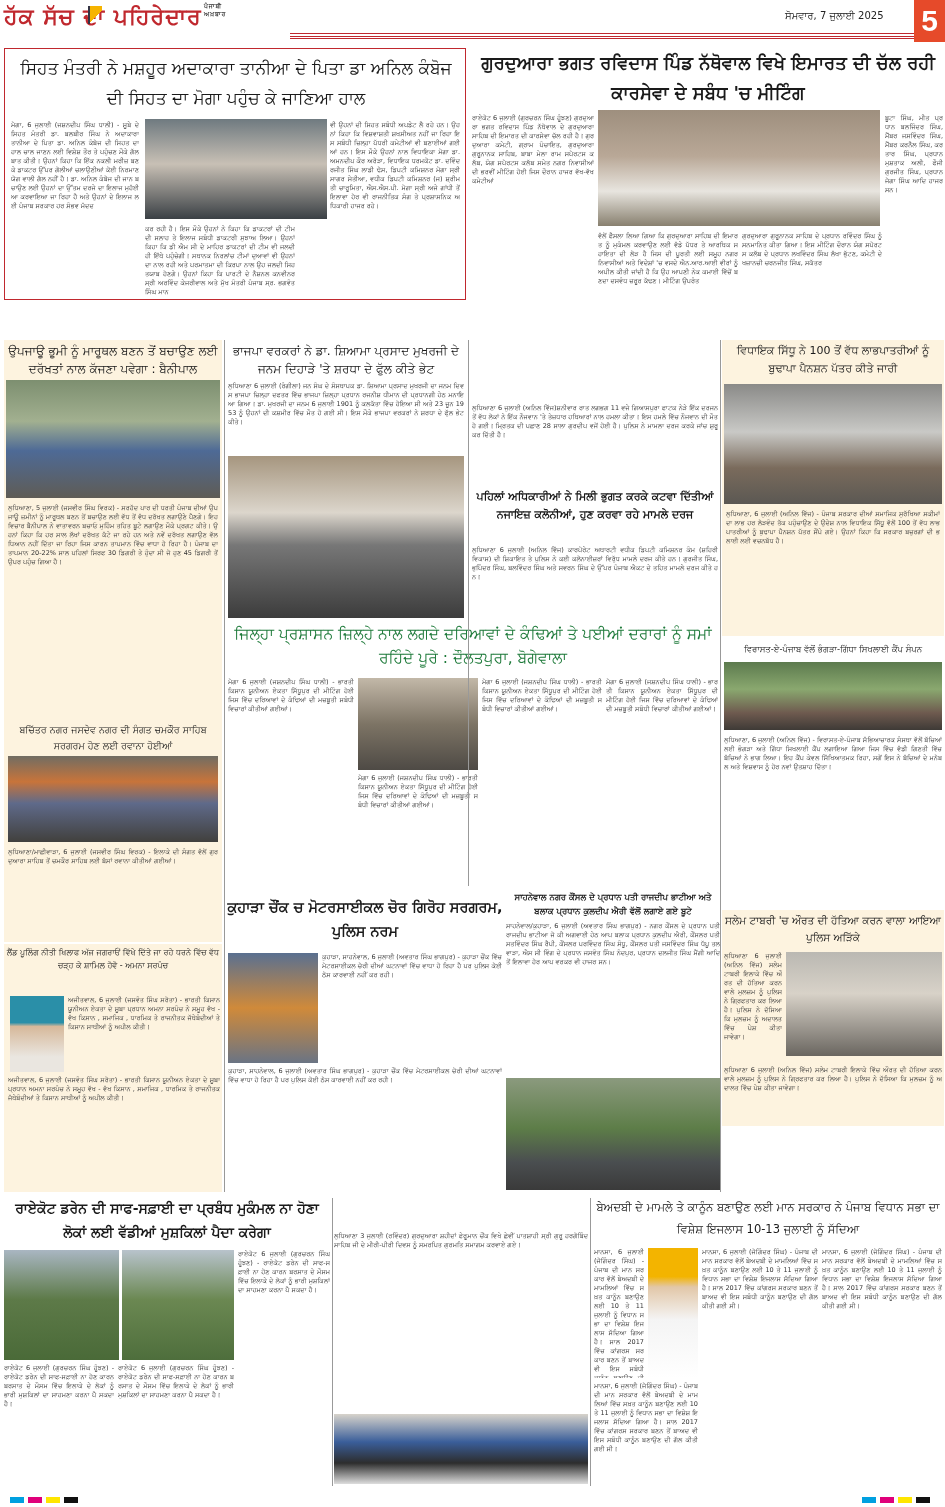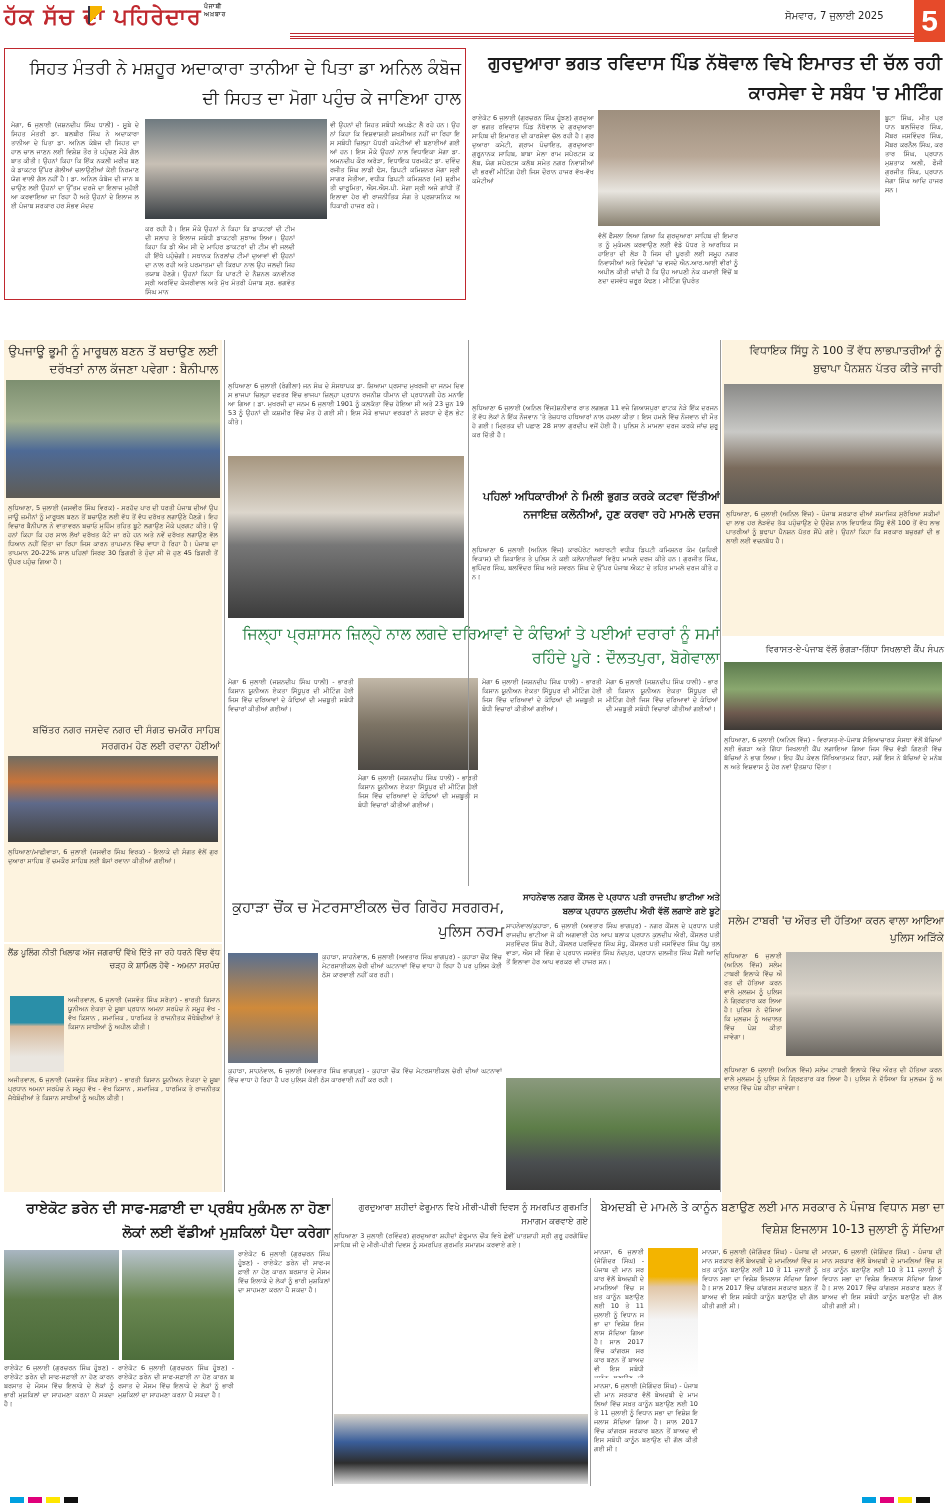--- a/index.html
+++ b/index.html
@@ -6,21 +6,21 @@
 body{width:945px;height:1507px;background:#fff;font-family:"DejaVu Sans",sans-serif;color:#222;position:relative;overflow:hidden}
 .abs{position:absolute}
 .masthead{left:0;top:0;width:945px;height:40px}
 .logo{left:4px;top:4px;font-size:22px;font-weight:bold;color:#c0282e;letter-spacing:1px}
 .logo .tiny{position:absolute;left:200px;top:-2px;font-size:6px;color:#333}
 .rule{left:290px;top:33px;width:630px;height:6px;border-top:1px solid #c0282e;border-bottom:1px solid #c0282e}
 .rule:after{content:"";position:absolute;left:0;right:0;top:2px;border-top:1px solid #c0282e}
 .date{left:785px;top:10px;font-size:10px;color:#222}
 .pagenum{left:914px;top:0;width:31px;height:42px;background:#e64a2a;color:#fff;font-weight:bold;font-size:30px;text-align:center;line-height:42px;font-family:"Liberation Sans",sans-serif}
 .box{border:1.5px solid #c0282e}
-.h-big{font-weight:bold;text-align:right;line-height:1.25;color:#1a1a1a}
+.h-big{font-weight:bold;text-align:center;line-height:1.25;color:#1a1a1a}
 .txt{font-size:6.5px;line-height:9px;color:#333;text-align:justify;overflow:hidden;word-break:break-all}
 .photo{background:#8a8f8c;overflow:hidden}
 .cream{background:#fdf3df}
 .col-rule{width:1px;background:#999}
 .swatch{position:absolute;bottom:4px;width:14px;height:6px}
 </style>
 </head>
 <body>
 
 <div class="abs masthead">
@@ -40,30 +40,32 @@
   <div class="abs photo" style="left:140px;top:70px;width:182px;height:100px;background:linear-gradient(180deg,#6f7a80 0%,#c8c0b5 45%,#3a4045 100%)"></div>
   <div class="abs txt" style="left:140px;top:176px;width:150px;height:72px">ਕਰ ਰਹੀ ਹੈ। ਇਸ ਮੌਕੇ ਉਹਨਾਂ ਨੇ ਕਿਹਾ ਕਿ ਡਾਕਟਰਾਂ ਦੀ ਟੀਮ ਦੀ ਸਲਾਹ ਤੇ ਇਲਾਜ ਸਬੰਧੀ ਡਾਕਟਰੀ ਸੁਝਾਅ ਲਿਆ। ਉਹਨਾਂ ਕਿਹਾ ਕਿ ਡੀ ਐਮ ਸੀ ਦੇ ਮਾਹਿਰ ਡਾਕਟਰਾਂ ਦੀ ਟੀਮ ਵੀ ਜਲਦੀ ਹੀ ਇੱਥੇ ਪਹੁੰਚੇਗੀ। ਸਥਾਨਕ ਨਿਰਲਾਂਚ ਟੀਮਾਂ ਦੁਆਵਾਂ ਵੀ ਉਹਨਾਂ ਦਾ ਨਾਲ ਰਹੀ ਅਤੇ ਪਰਮਾਤਮਾ ਦੀ ਕਿਰਪਾ ਨਾਲ ਉਹ ਜਲਦੀ ਸਿਹਤਯਾਬ ਹੋਣਗੇ। ਉਹਨਾਂ ਕਿਹਾ ਕਿ ਪਾਰਟੀ ਦੇ ਨੈਸ਼ਨਲ ਕਨਵੀਨਰ ਸ੍ਰੀ ਅਰਵਿੰਦ ਕੇਜਰੀਵਾਲ ਅਤੇ ਮੁੱਖ ਮੰਤਰੀ ਪੰਜਾਬ ਸ੍ਰ. ਭਗਵੰਤ ਸਿੰਘ ਮਾਨ</div>
   <div class="abs txt" style="left:325px;top:72px;width:130px;height:176px">ਵੀ ਉਹਨਾਂ ਦੀ ਸਿਹਤ ਸਬੰਧੀ ਅਪਡੇਟ ਲੈ ਰਹੇ ਹਨ। ਉਹਨਾਂ ਕਿਹਾ ਕਿ ਵਿਸ਼ਵਾਸ਼ਤੀ ਸ਼ਖਸੀਅਤ ਨਹੀਂ ਜਾ ਰਿਹਾ ਇਸ ਸਬੰਧੀ ਜ਼ਿਲ੍ਹਾ ਪੱਧਰੀ ਕਮੇਟੀਆਂ ਵੀ ਬਣਾਈਆਂ ਗਈਆਂ ਹਨ। ਇਸ ਮੌਕੇ ਉਹਨਾਂ ਨਾਲ ਵਿਧਾਇਕਾ ਮੋਗਾ ਡਾ. ਅਮਨਦੀਪ ਕੌਰ ਅਰੋੜਾ, ਵਿਧਾਇਕ ਧਰਮਕੋਟ ਡਾ. ਦਵਿੰਦਰਜੀਤ ਸਿੰਘ ਲਾਡੀ ਢੋਸ, ਡਿਪਟੀ ਕਮਿਸ਼ਨਰ ਮੋਗਾ ਸ੍ਰੀ ਸਾਗਰ ਸੇਤੀਆ, ਵਧੀਕ ਡਿਪਟੀ ਕਮਿਸ਼ਨਰ (ਜ) ਸ਼੍ਰੀਮਤੀ ਚਾਰੂਮਿਤਾ, ਐਸ.ਐਸ.ਪੀ. ਮੋਗਾ ਸ੍ਰੀ ਅਜੇ ਗਾਂਧੀ ਤੋਂ ਇਲਾਵਾ ਹੋਰ ਵੀ ਰਾਜਨੀਤਿਕ ਸੰਗ ਤੇ ਪ੍ਰਸ਼ਾਸਨਿਕ ਅਧਿਕਾਰੀ ਹਾਜਰ ਰਹੇ।</div>
 </div>
 
 <div class="abs" style="left:470px;top:44px;width:475px;height:258px">
   <div class="h-big abs" style="left:4px;top:4px;width:468px;font-size:18px;line-height:30px">ਗੁਰਦੁਆਰਾ ਭਗਤ ਰਵਿਦਾਸ ਪਿੰਡ ਨੱਥੋਵਾਲ ਵਿਖੇ ਇਮਾਰਤ ਦੀ ਚੱਲ ਰਹੀ ਕਾਰਸੇਵਾ ਦੇ ਸਬੰਧ 'ਚ ਮੀਟਿੰਗ</div>
   <div class="abs txt" style="left:2px;top:70px;width:122px;height:180px">ਰਾਏਕੋਟ 6 ਜੁਲਾਈ (ਗੁਰਚਰਨ ਸਿੰਘ ਹੂੰਝਣ) ਗੁਰਦੁਆਰਾ ਭਗਤ ਰਵਿਦਾਸ ਪਿੰਡ ਨੱਥੋਵਾਲ ਦੇ ਗੁਰਦੁਆਰਾ ਸਾਹਿਬ ਦੀ ਇਮਾਰਤ ਦੀ ਕਾਰਸੇਵਾ ਚੱਲ ਰਹੀ ਹੈ। ਗੁਰਦੁਆਰਾ ਕਮੇਟੀ, ਗ੍ਰਾਮ ਪੰਚਾਇਤ, ਗੁਰਦੁਆਰਾ ਗੁਰੂਨਾਨਕ ਸਾਹਿਬ, ਬਾਬਾ ਮੇਲਾ ਰਾਮ ਸਪੋਰਟਸ ਕਲੱਬ, ਯੰਗ ਸਪੋਰਟਸ ਕਲੱਬ ਸਮੇਤ ਨਗਰ ਨਿਵਾਸੀਆਂ ਦੀ ਭਰਵੀਂ ਮੀਟਿੰਗ ਹੋਈ ਜਿਸ ਦੌਰਾਨ ਹਾਜਰ ਵੱਖ-ਵੱਖ ਕਮੇਟੀਆਂ</div>
   <div class="abs photo" style="left:128px;top:66px;width:282px;height:116px;background:linear-gradient(180deg,#9e8f7e 0%,#b9a897 40%,#e8e5df 70%,#88806f 100%)"></div>
   <div class="abs txt" style="left:128px;top:188px;width:140px;height:64px">ਵੱਲੋਂ ਫੈਸਲਾ ਲਿਆ ਗਿਆ ਕਿ ਗੁਰਦੁਆਰਾ ਸਾਹਿਬ ਦੀ ਇਮਾਰਤ ਨੂੰ ਮੁਕੰਮਲ ਕਰਵਾਉਣ ਲਈ ਵੱਡੇ ਪੱਧਰ ਤੇ ਆਰਥਿਕ ਸਹਾਇਤਾ ਦੀ ਲੋੜ ਹੈ ਜਿਸ ਦੀ ਪੂਰਤੀ ਲਈ ਸਮੂਹ ਨਗਰ ਨਿਵਾਸੀਆਂ ਅਤੇ ਵਿਦੇਸ਼ਾਂ 'ਚ ਵਸਦੇ ਐਨ.ਆਰ.ਆਈ ਵੀਰਾਂ ਨੂੰ ਅਪੀਲ ਕੀਤੀ ਜਾਂਦੀ ਹੈ ਕਿ ਉਹ ਆਪਣੀ ਨੇਕ ਕਮਾਈ ਵਿੱਚੋਂ ਬਣਦਾ ਦਸਵੰਧ ਜ਼ਰੂਰ ਕੱਢਣ। ਮੀਟਿੰਗ ਉਪਰੰਤ</div>
+  <div class="abs txt" style="left:272px;top:188px;width:140px;height:64px">ਗੁਰਦੁਆਰਾ ਗੁਰੂਨਾਨਕ ਸਾਹਿਬ ਦੇ ਪ੍ਰਧਾਨ ਰਵਿੰਦਰ ਸਿੰਘ ਨੂੰ ਸਨਮਾਨਿਤ ਕੀਤਾ ਗਿਆ। ਇਸ ਮੀਟਿੰਗ ਦੌਰਾਨ ਯੰਗ ਸਪੋਰਟਸ ਕਲੱਬ ਦੇ ਪ੍ਰਧਾਨ ਲਖਵਿੰਦਰ ਸਿੰਘ ਲੱਖਾ ਭੁੱਟਣ, ਕਮੇਟੀ ਦੇ ਖਜ਼ਾਨਚੀ ਚਰਨਜੀਤ ਸਿੰਘ, ਸਕੱਤਰ</div>
   <div class="abs txt" style="left:415px;top:70px;width:58px;height:182px">ਬੂਟਾ ਸਿੰਘ, ਮੀਤ ਪ੍ਰਧਾਨ ਬਲਜਿੰਦਰ ਸਿੰਘ, ਮੈਂਬਰ ਜਸਵਿੰਦਰ ਸਿੰਘ, ਮੈਂਬਰ ਕਰਨੈਲ ਸਿੰਘ, ਕਰਤਾਰ ਸਿੰਘ, ਪ੍ਰਧਾਨ ਮੁਸ਼ਤਾਕ ਅਲੀ, ਫੌਜੀ ਗੁਰਜੀਤ ਸਿੰਘ, ਪ੍ਰਧਾਨ ਜੋਗਾ ਸਿੰਘ ਆਦਿ ਹਾਜਰ ਸਨ।</div>
 </div>
 
 <div class="abs cream" style="left:4px;top:340px;width:218px;height:481px">
   <div class="h-big abs" style="left:4px;top:2px;width:210px;font-size:12px;font-weight:normal;line-height:18px">ਉਪਜਾਊ ਭੂਮੀ ਨੂੰ ਮਾਰੂਥਲ ਬਣਨ ਤੋਂ ਬਚਾਉਣ ਲਈ ਦਰੱਖਤਾਂ ਨਾਲ ਕੱਜਣਾ ਪਵੇਗਾ : ਬੈਨੀਪਾਲ</div>
   <div class="abs photo" style="left:2px;top:40px;width:214px;height:118px;background:linear-gradient(180deg,#7d8f70 0%,#a2b090 35%,#4e6a96 60%,#5f5c55 100%)"></div>
   <div class="abs txt" style="left:4px;top:164px;width:210px;height:212px">ਲੁਧਿਆਣਾ, 5 ਜੁਲਾਈ (ਜਸਵੀਰ ਸਿੰਘ ਵਿਰਕ) - ਸਰਹੱਦ ਪਾਰ ਦੀ ਧਰਤੀ ਪੰਜਾਬ ਦੀਆਂ ਉਪਜਾਊ ਜ਼ਮੀਨਾਂ ਨੂੰ ਮਾਰੂਥਲ ਬਣਨ ਤੋਂ ਬਚਾਉਣ ਲਈ ਵੱਧ ਤੋਂ ਵੱਧ ਦਰੱਖਤ ਲਗਾਉਣੇ ਪੈਣਗੇ। ਇਹ ਵਿਚਾਰ ਬੈਨੀਪਾਲ ਨੇ ਵਾਤਾਵਰਨ ਬਚਾਓ ਮੁਹਿੰਮ ਤਹਿਤ ਬੂਟੇ ਲਗਾਉਣ ਮੌਕੇ ਪ੍ਰਗਟ ਕੀਤੇ। ਉਹਨਾਂ ਕਿਹਾ ਕਿ ਹਰ ਸਾਲ ਲੱਖਾਂ ਦਰੱਖਤ ਕੱਟੇ ਜਾ ਰਹੇ ਹਨ ਅਤੇ ਨਵੇਂ ਦਰੱਖਤ ਲਗਾਉਣ ਵੱਲ ਧਿਆਨ ਨਹੀਂ ਦਿੱਤਾ ਜਾ ਰਿਹਾ ਜਿਸ ਕਾਰਨ ਤਾਪਮਾਨ ਵਿੱਚ ਵਾਧਾ ਹੋ ਰਿਹਾ ਹੈ। ਪੰਜਾਬ ਦਾ ਤਾਪਮਾਨ 20-22% ਸਾਲ ਪਹਿਲਾਂ ਸਿਰਫ 30 ਡਿਗਰੀ ਤੇ ਹੁੰਦਾ ਸੀ ਜੋ ਹੁਣ 45 ਡਿਗਰੀ ਤੋਂ ਉਪਰ ਪਹੁੰਚ ਗਿਆ ਹੈ।</div>
 </div>
 
 <div class="abs" style="left:226px;top:340px;width:240px;height:280px">
+  <div class="h-big abs" style="left:0;top:2px;width:240px;font-size:12px;font-weight:normal;line-height:18px">ਭਾਜਪਾ ਵਰਕਰਾਂ ਨੇ ਡਾ. ਸ਼ਿਆਮਾ ਪ੍ਰਸਾਦ ਮੁਖਰਜੀ ਦੇ ਜਨਮ ਦਿਹਾੜੇ 'ਤੇ ਸ਼ਰਧਾ ਦੇ ਫੁੱਲ ਕੀਤੇ ਭੇਟ</div>
   <div class="abs txt" style="left:2px;top:42px;width:236px;height:70px">ਲੁਧਿਆਣਾ 6 ਜੁਲਾਈ (ਰੰਗੀਲਾ) ਜਨ ਸੰਘ ਦੇ ਸੰਸਥਾਪਕ ਡਾ. ਸ਼ਿਆਮਾ ਪ੍ਰਸਾਦ ਮੁਖਰਜੀ ਦਾ ਜਨਮ ਦਿਵਸ ਭਾਜਪਾ ਜ਼ਿਲ੍ਹਾ ਦਫਤਰ ਵਿੱਚ ਭਾਜਪਾ ਜ਼ਿਲ੍ਹਾ ਪ੍ਰਧਾਨ ਰਜਨੀਸ਼ ਧੀਮਾਨ ਦੀ ਪ੍ਰਧਾਨਗੀ ਹੇਠ ਮਨਾਇਆ ਗਿਆ। ਡਾ. ਮੁਖਰਜੀ ਦਾ ਜਨਮ 6 ਜੁਲਾਈ 1901 ਨੂੰ ਕਲਕੱਤਾ ਵਿੱਚ ਹੋਇਆ ਸੀ ਅਤੇ 23 ਜੂਨ 1953 ਨੂੰ ਉਹਨਾਂ ਦੀ ਕਸ਼ਮੀਰ ਵਿੱਚ ਮੌਤ ਹੋ ਗਈ ਸੀ। ਇਸ ਮੌਕੇ ਭਾਜਪਾ ਵਰਕਰਾਂ ਨੇ ਸ਼ਰਧਾ ਦੇ ਫੁੱਲ ਭੇਟ ਕੀਤੇ।</div>
   <div class="abs photo" style="left:2px;top:116px;width:236px;height:162px;background:linear-gradient(180deg,#a6967f 0%,#dcd6cc 35%,#777 55%,#3c3c3c 100%)"></div>
 </div>
 
 <div class="abs" style="left:470px;top:340px;width:250px;height:140px">
   <div class="abs txt" style="left:2px;top:64px;width:246px;height:72px">ਲੁਧਿਆਣਾ 6 ਜੁਲਾਈ (ਅਨਿਲ ਵਿੱਜ)ਸ਼ਨੀਵਾਰ ਰਾਤ ਲਗਭਗ 11 ਵਜੇ ਗਿਆਸਪੁਰਾ ਫਾਟਕ ਨੇੜੇ ਇੱਕ ਦਰਜਨ ਤੋਂ ਵੱਧ ਲੋਕਾਂ ਨੇ ਇੱਕ ਨੌਜਵਾਨ 'ਤੇ ਤੇਜ਼ਧਾਰ ਹਥਿਆਰਾਂ ਨਾਲ ਹਮਲਾ ਕੀਤਾ। ਇਸ ਹਮਲੇ ਵਿੱਚ ਨੌਜਵਾਨ ਦੀ ਮੌਤ ਹੋ ਗਈ। ਮ੍ਰਿਤਕ ਦੀ ਪਛਾਣ 28 ਸਾਲਾ ਗੁਰਦੀਪ ਵਜੋਂ ਹੋਈ ਹੈ। ਪੁਲਿਸ ਨੇ ਮਾਮਲਾ ਦਰਜ ਕਰਕੇ ਜਾਂਚ ਸ਼ੁਰੂ ਕਰ ਦਿੱਤੀ ਹੈ।</div>
 </div>
 
 <div class="abs" style="left:470px;top:484px;width:250px;height:140px">
   <div class="h-big abs" style="left:0;top:4px;width:250px;font-size:11px;line-height:18px">ਪਹਿਲਾਂ ਅਧਿਕਾਰੀਆਂ ਨੇ ਮਿਲੀ ਭੁਗਤ ਕਰਕੇ ਕਟਵਾ ਦਿੱਤੀਆਂ ਨਜਾਇਜ਼ ਕਲੋਨੀਆਂ, ਹੁਣ ਕਰਵਾ ਰਹੇ ਮਾਮਲੇ ਦਰਜ</div>
@@ -75,21 +77,21 @@
   <div class="abs photo" style="left:2px;top:44px;width:218px;height:120px;background:linear-gradient(180deg,#8a8a88 0%,#c9c9c6 40%,#7a6b5c 70%,#5b5853 100%)"></div>
   <div class="abs txt" style="left:4px;top:170px;width:214px;height:122px">ਲੁਧਿਆਣਾ, 6 ਜੁਲਾਈ (ਅਨਿਲ ਵਿੱਜ) - ਪੰਜਾਬ ਸਰਕਾਰ ਦੀਆਂ ਸਮਾਜਿਕ ਸੁਰੱਖਿਆ ਸਕੀਮਾਂ ਦਾ ਲਾਭ ਹਰ ਲੋੜਵੰਦ ਤੱਕ ਪਹੁੰਚਾਉਣ ਦੇ ਉਦੇਸ਼ ਨਾਲ ਵਿਧਾਇਕ ਸਿੱਧੂ ਵੱਲੋਂ 100 ਤੋਂ ਵੱਧ ਲਾਭਪਾਤਰੀਆਂ ਨੂੰ ਬੁਢਾਪਾ ਪੈਨਸ਼ਨ ਪੱਤਰ ਸੌਂਪੇ ਗਏ। ਉਹਨਾਂ ਕਿਹਾ ਕਿ ਸਰਕਾਰ ਬਜ਼ੁਰਗਾਂ ਦੀ ਭਲਾਈ ਲਈ ਵਚਨਬੱਧ ਹੈ।</div>
 </div>
 
 <div class="abs" style="left:722px;top:640px;width:222px;height:265px">
   <div class="h-big abs" style="left:0;top:2px;width:222px;font-size:8.5px;font-weight:normal;line-height:14px">ਵਿਰਾਸਤ-ਏ-ਪੰਜਾਬ ਵੱਲੋਂ ਭੰਗੜਾ-ਗਿੱਧਾ ਸਿਖਲਾਈ ਕੈਂਪ ਸੰਪਨ</div>
   <div class="abs photo" style="left:2px;top:22px;width:218px;height:68px;background:linear-gradient(180deg,#5c7a4e 0%,#8aa86f 40%,#6e5a4f 75%,#3e3a36 100%)"></div>
   <div class="abs txt" style="left:2px;top:96px;width:218px;height:168px">ਲੁਧਿਆਣਾ, 6 ਜੁਲਾਈ (ਅਨਿਲ ਵਿੱਜ) - ਵਿਰਾਸਤ-ਏ-ਪੰਜਾਬ ਸੱਭਿਆਚਾਰਕ ਸੰਸਥਾ ਵੱਲੋਂ ਬੱਚਿਆਂ ਲਈ ਭੰਗੜਾ ਅਤੇ ਗਿੱਧਾ ਸਿਖਲਾਈ ਕੈਂਪ ਲਗਾਇਆ ਗਿਆ ਜਿਸ ਵਿੱਚ ਵੱਡੀ ਗਿਣਤੀ ਵਿੱਚ ਬੱਚਿਆਂ ਨੇ ਭਾਗ ਲਿਆ। ਇਹ ਕੈਂਪ ਕੇਵਲ ਸਿੱਖਿਆਤਮਕ ਰਿਹਾ, ਸਗੋਂ ਇਸ ਨੇ ਬੱਚਿਆਂ ਦੇ ਮਨੋਬਲ ਅਤੇ ਵਿਸ਼ਵਾਸ ਨੂੰ ਹੋਰ ਨਵਾਂ ਉਤਸ਼ਾਹ ਦਿੱਤਾ।</div>
 </div>
 
-<div class="abs cream" style="left:722px;top:910px;width:222px;height:358px">
+<div class="abs cream" style="left:722px;top:910px;width:222px;height:216px">
   <div class="h-big abs" style="left:0;top:2px;width:222px;font-size:10.5px;font-weight:normal;line-height:17px">ਸਲੇਮ ਟਾਬਰੀ 'ਚ ਔਰਤ ਦੀ ਹੱਤਿਆ ਕਰਨ ਵਾਲਾ ਆਇਆ ਪੁਲਿਸ ਅੜਿੱਕੇ</div>
   <div class="abs txt" style="left:2px;top:42px;width:58px;height:110px">ਲੁਧਿਆਣਾ 6 ਜੁਲਾਈ (ਅਨਿਲ ਵਿੱਜ) ਸਲੇਮ ਟਾਬਰੀ ਇਲਾਕੇ ਵਿੱਚ ਔਰਤ ਦੀ ਹੱਤਿਆ ਕਰਨ ਵਾਲੇ ਮੁਲਜ਼ਮ ਨੂੰ ਪੁਲਿਸ ਨੇ ਗ੍ਰਿਫਤਾਰ ਕਰ ਲਿਆ ਹੈ। ਪੁਲਿਸ ਨੇ ਦੱਸਿਆ ਕਿ ਮੁਲਜ਼ਮ ਨੂੰ ਅਦਾਲਤ ਵਿੱਚ ਪੇਸ਼ ਕੀਤਾ ਜਾਵੇਗਾ।</div>
   <div class="abs photo" style="left:64px;top:42px;width:156px;height:104px;background:linear-gradient(180deg,#bab8b2 0%,#d8d2c8 40%,#6a6660 100%)"></div>
   <div class="abs txt" style="left:2px;top:156px;width:218px;height:122px">ਲੁਧਿਆਣਾ 6 ਜੁਲਾਈ (ਅਨਿਲ ਵਿੱਜ) ਸਲੇਮ ਟਾਬਰੀ ਇਲਾਕੇ ਵਿੱਚ ਔਰਤ ਦੀ ਹੱਤਿਆ ਕਰਨ ਵਾਲੇ ਮੁਲਜ਼ਮ ਨੂੰ ਪੁਲਿਸ ਨੇ ਗ੍ਰਿਫਤਾਰ ਕਰ ਲਿਆ ਹੈ। ਪੁਲਿਸ ਨੇ ਦੱਸਿਆ ਕਿ ਮੁਲਜ਼ਮ ਨੂੰ ਅਦਾਲਤ ਵਿੱਚ ਪੇਸ਼ ਕੀਤਾ ਜਾਵੇਗਾ।</div>
 </div>
 
 <div class="abs" style="left:226px;top:622px;width:494px;height:270px">
   <div class="h-big abs" style="left:0;top:0;width:494px;font-size:15.5px;line-height:24px;color:#1e7a3a;font-weight:normal">ਜਿਲ੍ਹਾ ਪ੍ਰਸ਼ਾਸਨ ਜ਼ਿਲ੍ਹੇ ਨਾਲ ਲਗਦੇ ਦਰਿਆਵਾਂ ਦੇ ਕੰਢਿਆਂ ਤੇ ਪਈਆਂ ਦਰਾਰਾਂ ਨੂੰ ਸਮਾਂ ਰਹਿੰਦੇ ਪੂਰੇ : ਦੌਲਤਪੁਰਾ, ਬੋਗੇਵਾਲਾ</div>
   <div class="abs txt" style="left:2px;top:56px;width:126px;height:210px">ਮੋਗਾ 6 ਜੁਲਾਈ (ਜਸ਼ਨਦੀਪ ਸਿੰਘ ਧਾਲੀ) - ਭਾਰਤੀ ਕਿਸਾਨ ਯੂਨੀਅਨ ਏਕਤਾ ਸਿੱਧੂਪੁਰ ਦੀ ਮੀਟਿੰਗ ਹੋਈ ਜਿਸ ਵਿੱਚ ਦਰਿਆਵਾਂ ਦੇ ਕੰਢਿਆਂ ਦੀ ਮਜ਼ਬੂਤੀ ਸਬੰਧੀ ਵਿਚਾਰਾਂ ਕੀਤੀਆਂ ਗਈਆਂ।</div>
   <div class="abs photo" style="left:132px;top:56px;width:120px;height:92px;background:linear-gradient(180deg,#c2b8a8 0%,#7d7465 50%,#4e4a45 100%)"></div>
@@ -105,21 +107,21 @@
 </div>
 
 <div class="abs cream" style="left:4px;top:944px;width:218px;height:248px">
   <div class="h-big abs" style="left:2px;top:2px;width:214px;font-size:8px;font-weight:normal;line-height:13px">ਲੈਂਡ ਪੂਲਿੰਗ ਨੀਤੀ ਖਿਲਾਫ ਅੱਜ ਜਗਰਾਓਂ ਵਿੱਖੇ ਦਿੱਤੇ ਜਾ ਰਹੇ ਧਰਨੇ ਵਿੱਚ ਵੱਧ ਚੜ੍ਹ ਕੇ ਸ਼ਾਮਿਲ ਹੋਵੋ - ਅਮਨਾ ਸਰਪੰਚ</div>
   <div class="abs photo" style="left:6px;top:52px;width:54px;height:76px;background:linear-gradient(180deg,#2a8fa8 0%,#2a8fa8 35%,#d6b89a 40%,#eae6e0 80%)"></div>
   <div class="abs txt" style="left:64px;top:52px;width:152px;height:76px">ਅਜੀਤਵਾਲ, 6 ਜੁਲਾਈ (ਜਸਵੰਤ ਸਿੰਘ ਸਰੋਤਾ) - ਭਾਰਤੀ ਕਿਸਾਨ ਯੂਨੀਅਨ ਏਕਤਾ ਦੇ ਸੂਬਾ ਪ੍ਰਧਾਨ ਅਮਨਾ ਸਰਪੰਚ ਨੇ ਸਮੂਹ ਵੱਖ - ਵੱਖ ਕਿਸਾਨ , ਸਮਾਜਿਕ , ਧਾਰਮਿਕ ਤੇ ਰਾਜਨੀਤਕ ਜੱਥੇਬੰਦੀਆਂ ਤੇ ਕਿਸਾਨ ਸਾਥੀਆਂ ਨੂੰ ਅਪੀਲ ਕੀਤੀ।</div>
   <div class="abs txt" style="left:4px;top:132px;width:212px;height:112px">ਅਜੀਤਵਾਲ, 6 ਜੁਲਾਈ (ਜਸਵੰਤ ਸਿੰਘ ਸਰੋਤਾ) - ਭਾਰਤੀ ਕਿਸਾਨ ਯੂਨੀਅਨ ਏਕਤਾ ਦੇ ਸੂਬਾ ਪ੍ਰਧਾਨ ਅਮਨਾ ਸਰਪੰਚ ਨੇ ਸਮੂਹ ਵੱਖ - ਵੱਖ ਕਿਸਾਨ , ਸਮਾਜਿਕ , ਧਾਰਮਿਕ ਤੇ ਰਾਜਨੀਤਕ ਜੱਥੇਬੰਦੀਆਂ ਤੇ ਕਿਸਾਨ ਸਾਥੀਆਂ ਨੂੰ ਅਪੀਲ ਕੀਤੀ।</div>
 </div>
 
 <div class="abs" style="left:226px;top:895px;width:278px;height:298px">
-  <div class="h-big abs" style="left:0;top:0;width:278px;font-size:14.5px;font-weight:normal;line-height:24px">ਕੁਹਾੜਾ ਚੌਂਕ ਚ ਮੋਟਰਸਾਈਕਲ ਚੋਰ ਗਿਰੋਹ ਸਰਗਰਮ, ਪੁਲਿਸ ਨਰਮ</div>
+  <div class="h-big abs" style="left:0;top:0;width:278px;font-size:14.5px;font-weight:bold;line-height:24px">ਕੁਹਾੜਾ ਚੌਂਕ ਚ ਮੋਟਰਸਾਈਕਲ ਚੋਰ ਗਿਰੋਹ ਸਰਗਰਮ, ਪੁਲਿਸ ਨਰਮ</div>
   <div class="abs photo" style="left:2px;top:58px;width:90px;height:110px;background:linear-gradient(180deg,#5a7090 0%,#d08a3a 50%,#6a7484 100%)"></div>
   <div class="abs txt" style="left:96px;top:58px;width:180px;height:110px">ਕੁਹਾੜਾ, ਸਾਹਨੇਵਾਲ, 6 ਜੁਲਾਈ (ਅਵਤਾਰ ਸਿੰਘ ਭਾਗਪੁਰ) - ਕੁਹਾੜਾ ਚੌਂਕ ਵਿੱਚ ਮੋਟਰਸਾਈਕਲ ਚੋਰੀ ਦੀਆਂ ਘਟਨਾਵਾਂ ਵਿੱਚ ਵਾਧਾ ਹੋ ਰਿਹਾ ਹੈ ਪਰ ਪੁਲਿਸ ਕੋਈ ਠੋਸ ਕਾਰਵਾਈ ਨਹੀਂ ਕਰ ਰਹੀ।</div>
   <div class="abs txt" style="left:2px;top:172px;width:274px;height:124px">ਕੁਹਾੜਾ, ਸਾਹਨੇਵਾਲ, 6 ਜੁਲਾਈ (ਅਵਤਾਰ ਸਿੰਘ ਭਾਗਪੁਰ) - ਕੁਹਾੜਾ ਚੌਂਕ ਵਿੱਚ ਮੋਟਰਸਾਈਕਲ ਚੋਰੀ ਦੀਆਂ ਘਟਨਾਵਾਂ ਵਿੱਚ ਵਾਧਾ ਹੋ ਰਿਹਾ ਹੈ ਪਰ ਪੁਲਿਸ ਕੋਈ ਠੋਸ ਕਾਰਵਾਈ ਨਹੀਂ ਕਰ ਰਹੀ।</div>
 </div>
 
 <div class="abs" style="left:506px;top:890px;width:214px;height:302px">
   <div class="h-big abs" style="left:0;top:0;width:214px;font-size:8.5px;line-height:14px">ਸਾਹਨੇਵਾਲ ਨਗਰ ਕੌਂਸਲ ਦੇ ਪ੍ਰਧਾਨ ਪਤੀ ਰਾਜਦੀਪ ਭਾਟੀਆ ਅਤੇ ਬਲਾਕ ਪ੍ਰਧਾਨ ਕੁਲਦੀਪ ਐਰੀ ਵੱਲੋਂ ਲਗਾਏ ਗਏ ਬੂਟੇ</div>
   <div class="abs txt" style="left:0;top:32px;width:214px;height:160px">ਸਾਹਨੇਵਾਲ/ਕੁਹਾੜਾ, 6 ਜੁਲਾਈ (ਅਵਤਾਰ ਸਿੰਘ ਭਾਗਪੁਰ) - ਨਗਰ ਕੌਂਸਲ ਦੇ ਪ੍ਰਧਾਨ ਪਤੀ ਰਾਜਦੀਪ ਭਾਟੀਆ ਜੋ ਕੀ ਅਗਵਾਈ ਹੇਠ ਆਪ ਬਲਾਕ ਪ੍ਰਧਾਨ ਕੁਲਦੀਪ ਐਰੀ, ਕੌਂਸਲਰ ਪਤੀ ਸਤਵਿੰਦਰ ਸਿੰਘ ਰੈਪੀ, ਕੌਂਸਲਰ ਪਰਵਿੰਦਰ ਸਿੰਘ ਸੰਧੂ, ਕੌਂਸਲਰ ਪਤੀ ਜਸਵਿੰਦਰ ਸਿੰਘ ਧੱਪੂ ਤਲਵਾੜਾ, ਐਸ ਸੀ ਵਿੰਗ ਦੇ ਪ੍ਰਧਾਨ ਜਸਵੰਤ ਸਿੰਘ ਨੰਦਪੁਰ, ਪ੍ਰਧਾਨ ਦਲਜੀਤ ਸਿੰਘ ਮੈਂਗੀ ਆਦਿ ਤੋਂ ਇਲਾਵਾ ਹੋਰ ਆਪ ਵਰਕਰ ਵੀ ਹਾਜਰ ਸਨ।</div>
   <div class="abs photo" style="left:0;top:188px;width:214px;height:112px;background:linear-gradient(180deg,#8b9a7e 0%,#5d7d48 45%,#4a4e50 75%,#3a3a3a 100%)"></div>
 </div>
@@ -127,21 +129,20 @@
 <div class="abs" style="left:4px;top:1196px;width:326px;height:290px">
   <div class="h-big abs" style="left:0;top:0;width:326px;font-size:14px;line-height:24px">ਰਾਏਕੋਟ ਡਰੇਨ ਦੀ ਸਾਫ-ਸਫ਼ਾਈ ਦਾ ਪ੍ਰਬੰਧ ਮੁਕੰਮਲ ਨਾ ਹੋਣਾ ਲੋਕਾਂ ਲਈ ਵੱਡੀਆਂ ਮੁਸ਼ਕਿਲਾਂ ਪੈਦਾ ਕਰੇਗਾ</div>
   <div class="abs photo" style="left:0;top:54px;width:115px;height:110px;background:linear-gradient(180deg,#a9b6c2 0%,#5d7a48 45%,#4a6a38 100%)"></div>
   <div class="abs photo" style="left:118px;top:54px;width:112px;height:110px;background:linear-gradient(180deg,#b8c3cc 0%,#6b8852 45%,#4e6e3c 100%)"></div>
   <div class="abs txt" style="left:0;top:168px;width:110px;height:118px">ਰਾਏਕੋਟ 6 ਜੁਲਾਈ (ਗੁਰਚਰਨ ਸਿੰਘ ਹੂੰਝਣ) - ਰਾਏਕੋਟ ਡਰੇਨ ਦੀ ਸਾਫ-ਸਫ਼ਾਈ ਨਾ ਹੋਣ ਕਾਰਨ ਬਰਸਾਤ ਦੇ ਮੌਸਮ ਵਿੱਚ ਇਲਾਕੇ ਦੇ ਲੋਕਾਂ ਨੂੰ ਭਾਰੀ ਮੁਸ਼ਕਿਲਾਂ ਦਾ ਸਾਹਮਣਾ ਕਰਨਾ ਪੈ ਸਕਦਾ ਹੈ।</div>
   <div class="abs txt" style="left:114px;top:168px;width:116px;height:118px">ਰਾਏਕੋਟ 6 ਜੁਲਾਈ (ਗੁਰਚਰਨ ਸਿੰਘ ਹੂੰਝਣ) - ਰਾਏਕੋਟ ਡਰੇਨ ਦੀ ਸਾਫ-ਸਫ਼ਾਈ ਨਾ ਹੋਣ ਕਾਰਨ ਬਰਸਾਤ ਦੇ ਮੌਸਮ ਵਿੱਚ ਇਲਾਕੇ ਦੇ ਲੋਕਾਂ ਨੂੰ ਭਾਰੀ ਮੁਸ਼ਕਿਲਾਂ ਦਾ ਸਾਹਮਣਾ ਕਰਨਾ ਪੈ ਸਕਦਾ ਹੈ।</div>
   <div class="abs txt" style="left:234px;top:54px;width:92px;height:232px">ਰਾਏਕੋਟ 6 ਜੁਲਾਈ (ਗੁਰਚਰਨ ਸਿੰਘ ਹੂੰਝਣ) - ਰਾਏਕੋਟ ਡਰੇਨ ਦੀ ਸਾਫ-ਸਫ਼ਾਈ ਨਾ ਹੋਣ ਕਾਰਨ ਬਰਸਾਤ ਦੇ ਮੌਸਮ ਵਿੱਚ ਇਲਾਕੇ ਦੇ ਲੋਕਾਂ ਨੂੰ ਭਾਰੀ ਮੁਸ਼ਕਿਲਾਂ ਦਾ ਸਾਹਮਣਾ ਕਰਨਾ ਪੈ ਸਕਦਾ ਹੈ।</div>
 </div>
 
 <div class="abs" style="left:334px;top:1200px;width:254px;height:286px">
-  <div class="h-big abs" style="left:0;top:0;width:254px;font-size:8.5px;font-weight:normal;line-height:14px">ਗੁਰਦੁਆਰਾ ਸ਼ਹੀਦਾਂ ਫੇਰੂਮਾਨ ਵਿਖੇ ਮੀਰੀ-ਪੀਰੀ ਦਿਵਸ ਨੂੰ ਸਮਰਪਿਤ ਗੁਰਮਤਿ ਸਮਾਗਮ ਕਰਵਾਏ ਗਏ</div>
   <div class="abs txt" style="left:0;top:32px;width:254px;height:180px">ਲੁਧਿਆਣਾ 3 ਜੁਲਾਈ (ਰਵਿੰਦਰ) ਗੁਰਦੁਆਰਾ ਸ਼ਹੀਦਾਂ ਫੇਰੂਮਾਨ ਚੌਂਕ ਵਿਖੇ ਛੇਵੀਂ ਪਾਤਸ਼ਾਹੀ ਸ੍ਰੀ ਗੁਰੂ ਹਰਗੋਬਿੰਦ ਸਾਹਿਬ ਜੀ ਦੇ ਮੀਰੀ-ਪੀਰੀ ਦਿਵਸ ਨੂੰ ਸਮਰਪਿਤ ਗੁਰਮਤਿ ਸਮਾਗਮ ਕਰਵਾਏ ਗਏ।</div>
   <div class="abs photo" style="left:0;top:214px;width:254px;height:70px;background:linear-gradient(180deg,#d7d3cb 0%,#3a5e9a 40%,#2d2d2d 70%,#ddd 100%)"></div>
 </div>
 
 <div class="abs" style="left:592px;top:1196px;width:352px;height:290px">
   <div class="h-big abs" style="left:0;top:0;width:352px;font-size:11.5px;font-weight:normal;line-height:22px">ਬੇਅਦਬੀ ਦੇ ਮਾਮਲੇ ਤੇ ਕਾਨੂੰਨ ਬਣਾਉਣ ਲਈ ਮਾਨ ਸਰਕਾਰ ਨੇ ਪੰਜਾਬ ਵਿਧਾਨ ਸਭਾ ਦਾ ਵਿਸ਼ੇਸ਼ ਇਜਲਾਸ 10-13 ਜੁਲਾਈ ਨੂੰ ਸੱਦਿਆ</div>
   <div class="abs txt" style="left:2px;top:52px;width:50px;height:130px">ਮਾਨਸਾ, 6 ਜੁਲਾਈ (ਜੋਗਿੰਦਰ ਸਿੰਘ) - ਪੰਜਾਬ ਦੀ ਮਾਨ ਸਰਕਾਰ ਵੱਲੋਂ ਬੇਅਦਬੀ ਦੇ ਮਾਮਲਿਆਂ ਵਿੱਚ ਸਖ਼ਤ ਕਾਨੂੰਨ ਬਣਾਉਣ ਲਈ 10 ਤੇ 11 ਜੁਲਾਈ ਨੂੰ ਵਿਧਾਨ ਸਭਾ ਦਾ ਵਿਸ਼ੇਸ਼ ਇਜਲਾਸ ਸੱਦਿਆ ਗਿਆ ਹੈ। ਸਾਲ 2017 ਵਿੱਚ ਕਾਂਗਰਸ ਸਰਕਾਰ ਬਣਨ ਤੋਂ ਬਾਅਦ ਵੀ ਇਸ ਸਬੰਧੀ ਕਾਨੂੰਨ ਬਣਾਉਣ ਦੀ ਗੱਲ ਕੀਤੀ ਗਈ ਸੀ।</div>
   <div class="abs photo" style="left:56px;top:52px;width:50px;height:130px;background:linear-gradient(180deg,#f3b400 0%,#f3b400 22%,#e2c7a8 30%,#f4f4f4 55%,#fff 100%)"></div>
   <div class="abs txt" style="left:2px;top:186px;width:104px;height:100px">ਮਾਨਸਾ, 6 ਜੁਲਾਈ (ਜੋਗਿੰਦਰ ਸਿੰਘ) - ਪੰਜਾਬ ਦੀ ਮਾਨ ਸਰਕਾਰ ਵੱਲੋਂ ਬੇਅਦਬੀ ਦੇ ਮਾਮਲਿਆਂ ਵਿੱਚ ਸਖ਼ਤ ਕਾਨੂੰਨ ਬਣਾਉਣ ਲਈ 10 ਤੇ 11 ਜੁਲਾਈ ਨੂੰ ਵਿਧਾਨ ਸਭਾ ਦਾ ਵਿਸ਼ੇਸ਼ ਇਜਲਾਸ ਸੱਦਿਆ ਗਿਆ ਹੈ। ਸਾਲ 2017 ਵਿੱਚ ਕਾਂਗਰਸ ਸਰਕਾਰ ਬਣਨ ਤੋਂ ਬਾਅਦ ਵੀ ਇਸ ਸਬੰਧੀ ਕਾਨੂੰਨ ਬਣਾਉਣ ਦੀ ਗੱਲ ਕੀਤੀ ਗਈ ਸੀ।</div>
   <div class="abs txt" style="left:110px;top:52px;width:116px;height:234px">ਮਾਨਸਾ, 6 ਜੁਲਾਈ (ਜੋਗਿੰਦਰ ਸਿੰਘ) - ਪੰਜਾਬ ਦੀ ਮਾਨ ਸਰਕਾਰ ਵੱਲੋਂ ਬੇਅਦਬੀ ਦੇ ਮਾਮਲਿਆਂ ਵਿੱਚ ਸਖ਼ਤ ਕਾਨੂੰਨ ਬਣਾਉਣ ਲਈ 10 ਤੇ 11 ਜੁਲਾਈ ਨੂੰ ਵਿਧਾਨ ਸਭਾ ਦਾ ਵਿਸ਼ੇਸ਼ ਇਜਲਾਸ ਸੱਦਿਆ ਗਿਆ ਹੈ। ਸਾਲ 2017 ਵਿੱਚ ਕਾਂਗਰਸ ਸਰਕਾਰ ਬਣਨ ਤੋਂ ਬਾਅਦ ਵੀ ਇਸ ਸਬੰਧੀ ਕਾਨੂੰਨ ਬਣਾਉਣ ਦੀ ਗੱਲ ਕੀਤੀ ਗਈ ਸੀ।</div>

